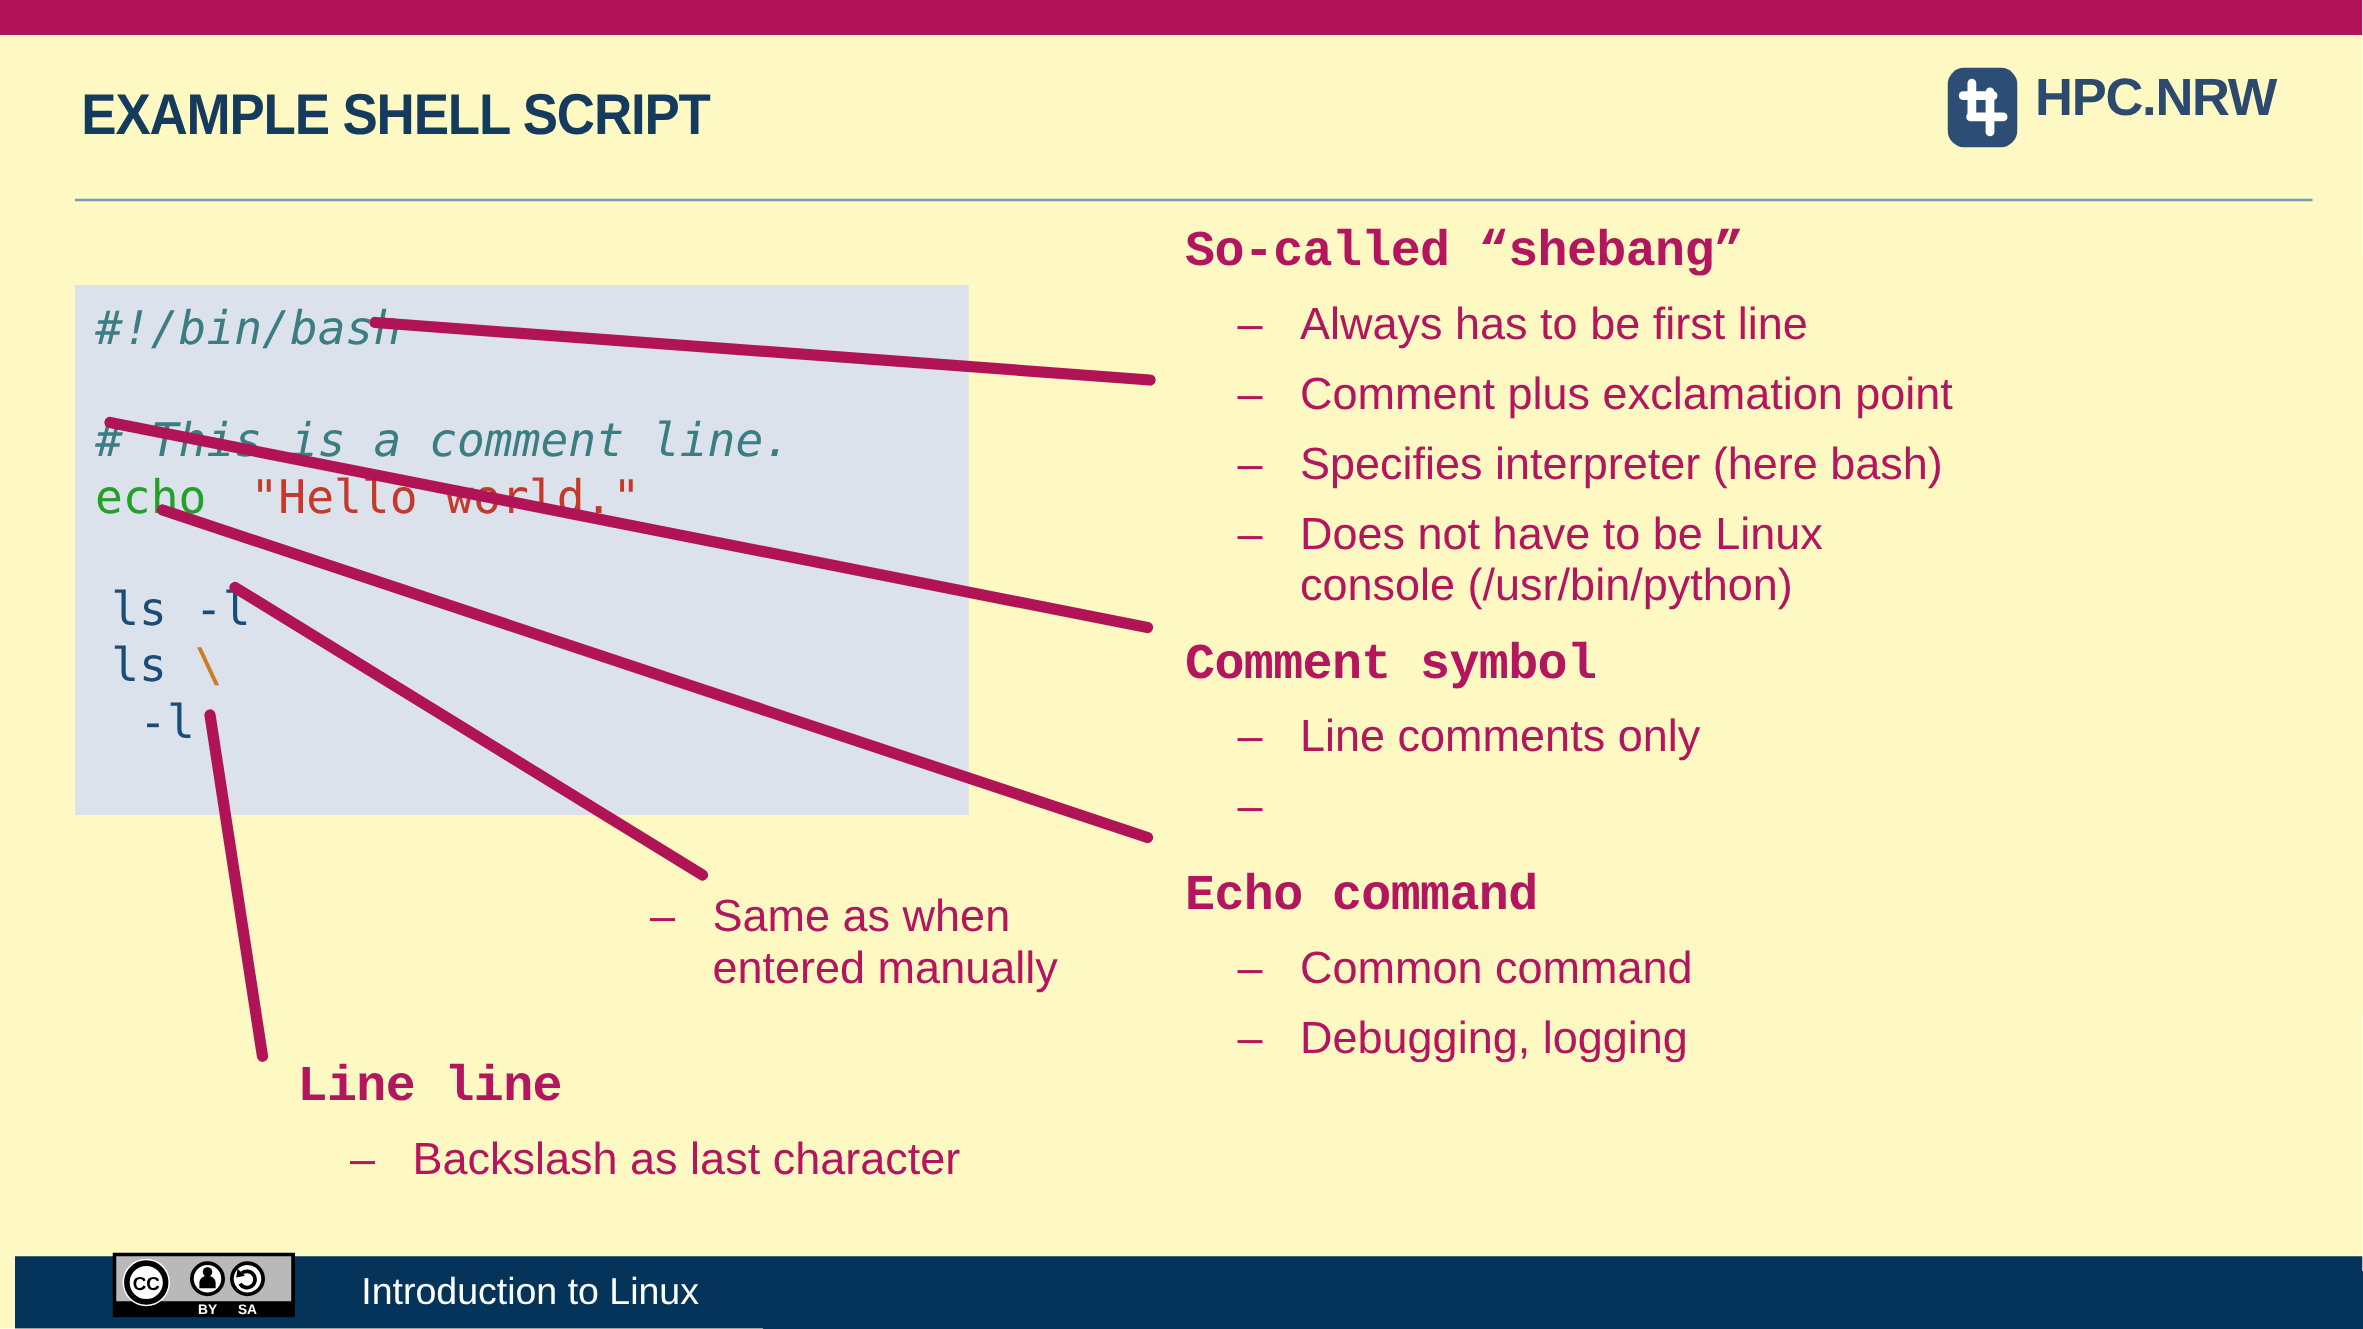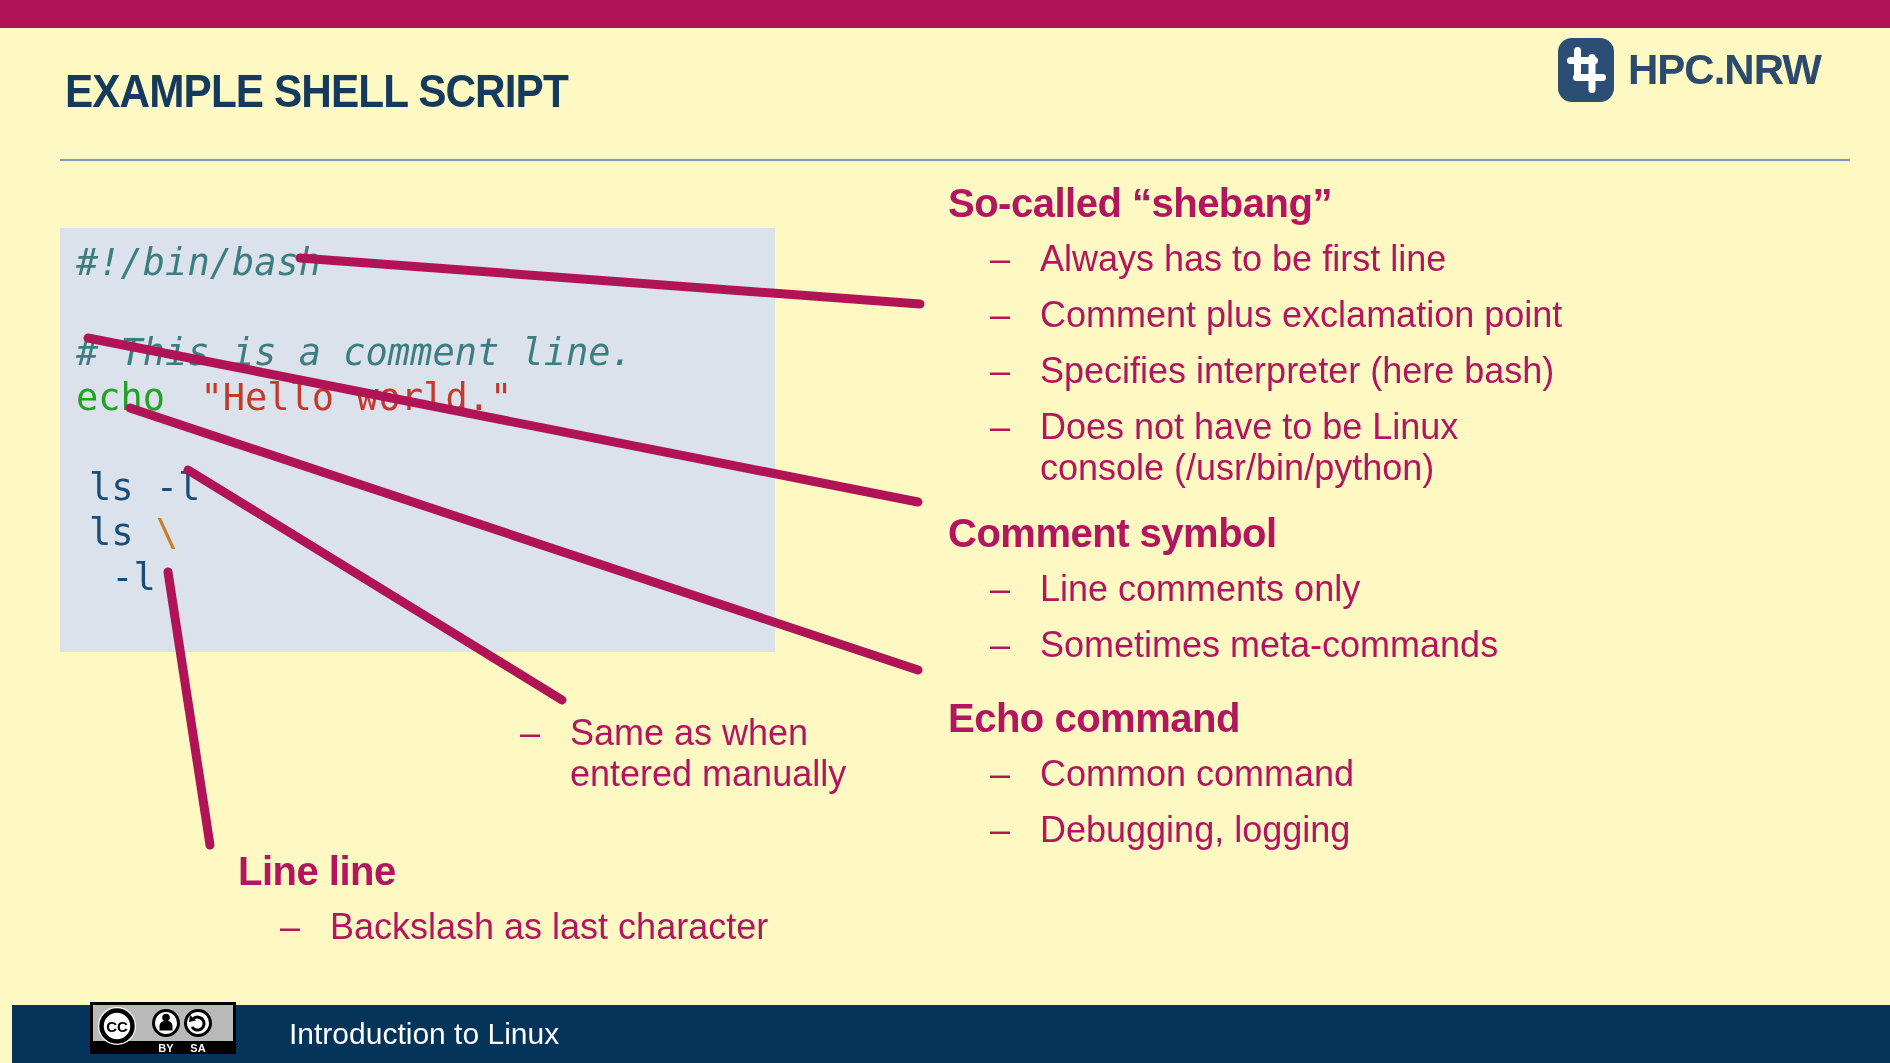--- a/index.html
+++ b/index.html
@@ -6,36 +6,36 @@
   .slide{
     position:relative;width:1890px;height:1063px;background:#fef9c3;overflow:hidden;
     font-family:"Liberation Sans",sans-serif;
   }
   .topbar{position:absolute;left:0;top:0;width:100%;height:28px;background:#b01356;}
   .page-title{
     position:absolute;left:65px;top:64px;font-size:46px;font-weight:700;color:#143a5e;
     letter-spacing:-1px;transform:scaleX(.92);transform-origin:left center;white-space:pre;
   }
   .rule{position:absolute;left:60px;top:159px;width:1790px;height:2px;background:#7d99b5;}
-  .logo{position:absolute;left:1558px;top:38px;display:flex;align-items:center;gap:14px;}
+  .logo{position:absolute;left:1558px;top:54px;display:flex;gap:14px;}
   .logo-text{font-size:42px;font-weight:700;color:#2c4a6e;letter-spacing:-1px;white-space:pre;}
   .codeblock{
     position:absolute;left:60px;top:228px;width:715px;height:424px;background:#dbe2eb;
     box-sizing:border-box;padding:12px 0 0 16px;
     font-family:"DejaVu Sans Mono","Liberation Mono",monospace;font-size:37px;line-height:45px;
   }
   .code-line{min-height:45px;white-space:pre;}
   .seg-comment{color:#3b7d80;font-style:italic;}
   .seg-keyword{color:#23a127;}
   .seg-string{color:#c5392b;}
   .seg-plain{color:#174d78;margin-left:13px;}
   .seg-linebreak{color:#cc7c24;}
   .connectors{position:absolute;left:0;top:0;width:1890px;height:1063px;pointer-events:none;}
   .section{position:absolute;color:#b3155e;}
-  .sec-heading{font-size:40px;font-weight:700;line-height:46px;letter-spacing:-.5px;white-space:pre;}
+  .sec-heading{font-size:40px;font-weight:700;line-height:46px;letter-spacing:-.5px;white-space:pre;font-family:Liberation Mono, monospace;}
   .bullets{margin-top:12px;padding-left:42px;}
   .bullet{display:flex;margin-bottom:15px;font-size:36px;line-height:41px;color:#b3155e;}
   .dash{flex:0 0 50px;}
   .btext{white-space:pre-line;}
   #sec-shebang{left:948px;top:180px;width:700px;}
   #sec-comment{left:948px;top:510px;width:700px;}
   #sec-echo{left:948px;top:695px;width:700px;}
   #sec-list{left:478px;top:700px;width:460px;}
   #sec-linebreak{left:238px;top:848px;width:660px;}
   .footer{position:absolute;left:12px;top:1005px;width:100%;height:58px;background:#05345b;}
@@ -111,21 +111,20 @@
 
   <div class="section" id="sec-comment">
     <div class="sec-heading">Comment symbol</div>
     <div class="bullets">
         <div class="bullet">
           <span class="dash">–</span>
           <span class="btext">Line comments only</span>
         </div>
         <div class="bullet">
           <span class="dash">–</span>
-          <span class="btext">Sometimes meta-commands</span>
         </div>
       </div>
   </div>
 
   <div class="section" id="sec-echo">
     <div class="sec-heading">Echo command</div>
     <div class="bullets">
         <div class="bullet">
           <span class="dash">–</span>
           <span class="btext">Common command</span>

